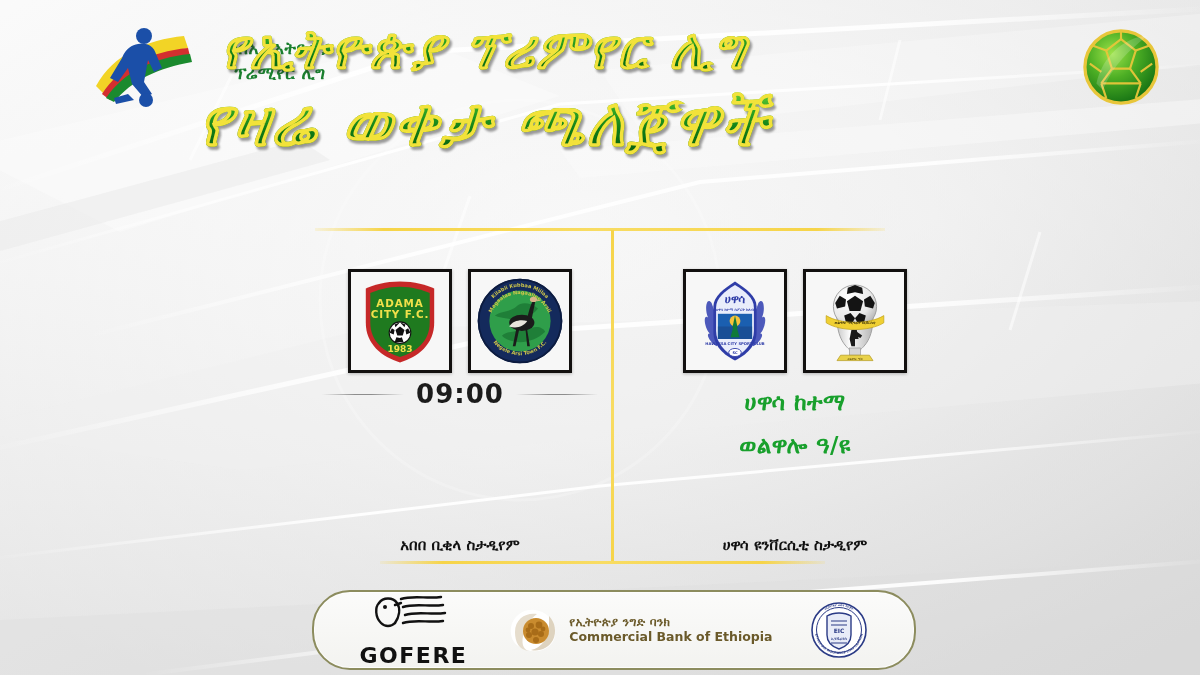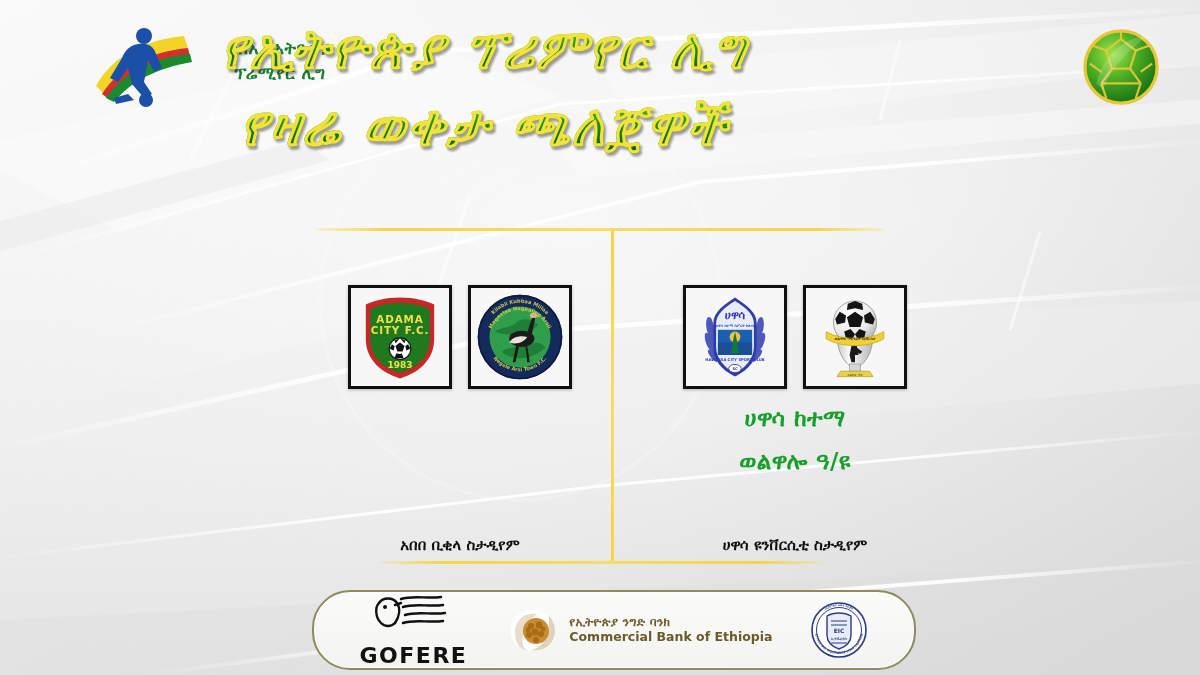--- a/index.html
+++ b/index.html
@@ -40,21 +40,21 @@
     background: linear-gradient(180deg,#6fd13a 0%,#2fa524 32%,#0f7a16 62%,#0a5c10 100%);
     -webkit-background-clip: text;
     background-clip: text;
     color: transparent;
     -webkit-text-stroke: 1.5px #f2e23a;
     paint-order: stroke fill;
     filter: drop-shadow(2px 3px 1px rgba(40,40,40,.45));
     margin: 0;
   }
   .title-main { font-size: 54px; }
-  .title-sub  { font-size: 56px; margin-top: 20px; }
+  .title-sub  { font-size: 66px; margin-top: 12px; }
 
   
   .date-line {
     position:absolute; left:0; top:192px; width:1200px; text-align:center;
     color:#15801f; font-size:25px; font-weight:700; letter-spacing:.5px;
   }
 
   
   .rule-top {
     position:absolute; left:315px; top:228px; width:570px; height:3px;
@@ -70,21 +70,21 @@
   }
 
   
   .matches { position:absolute; left:0; top:236px; width:1200px; height:330px; }
   .match {
     position:absolute; top:0; width:320px; text-align:center;
   }
   .match.left  { left: 300px; }
   .match.right { left: 635px; }
 
-  .crests { display:flex; justify-content:center; gap:16px; margin-top:49px; }
+  .crests { display:flex; justify-content:center; gap:16px; margin-top:33px; }
   .crest-frame {
     width:104px; height:104px;
     background:#f7f7f7;
     border:3px solid #12100f;
     box-sizing:border-box;
     display:flex; align-items:center; justify-content:center;
     box-shadow: 0 1px 3px rgba(0,0,0,.25);
   }
   .crest-frame svg { width:90px; height:90px; display:block; }
 
@@ -278,20 +278,25 @@
             <defs>
               <path id="arcTop1" d="M10,52 A40,40 0 0,1 90,52" fill="none"></path>
               <path id="arcTop2" d="M16,54 A34,34 0 0,1 84,54" fill="none"></path>
               <path id="arcBot1" d="M12,50 A38,38 0 0,0 88,50" fill="none"></path>
             </defs>
             <circle cx="50" cy="50" r="46" fill="none" stroke="#0d1c40" stroke-width="2"></circle>
           </svg>
         </div>
       </div>
 
+      <div class="time-row">
+        <span class="dash"></span>
+        <span class="kickoff">09:00</span>
+        <span class="dash"></span>
+      </div>
     </div>
 
     <div class="match right">
       <div class="crests">
 
         <div class="crest-frame">
           <svg viewBox="0 0 100 100">
             <g fill="#3b49b5" opacity=".9">
               <path d="M24,30 C18,22 16,38 20,46 C14,42 16,58 22,64 C16,64 24,76 30,78 L34,58 Z"></path>
               <path d="M76,30 C82,22 84,38 80,46 C86,42 84,58 78,64 C84,64 76,76 70,78 L66,58 Z"></path>

